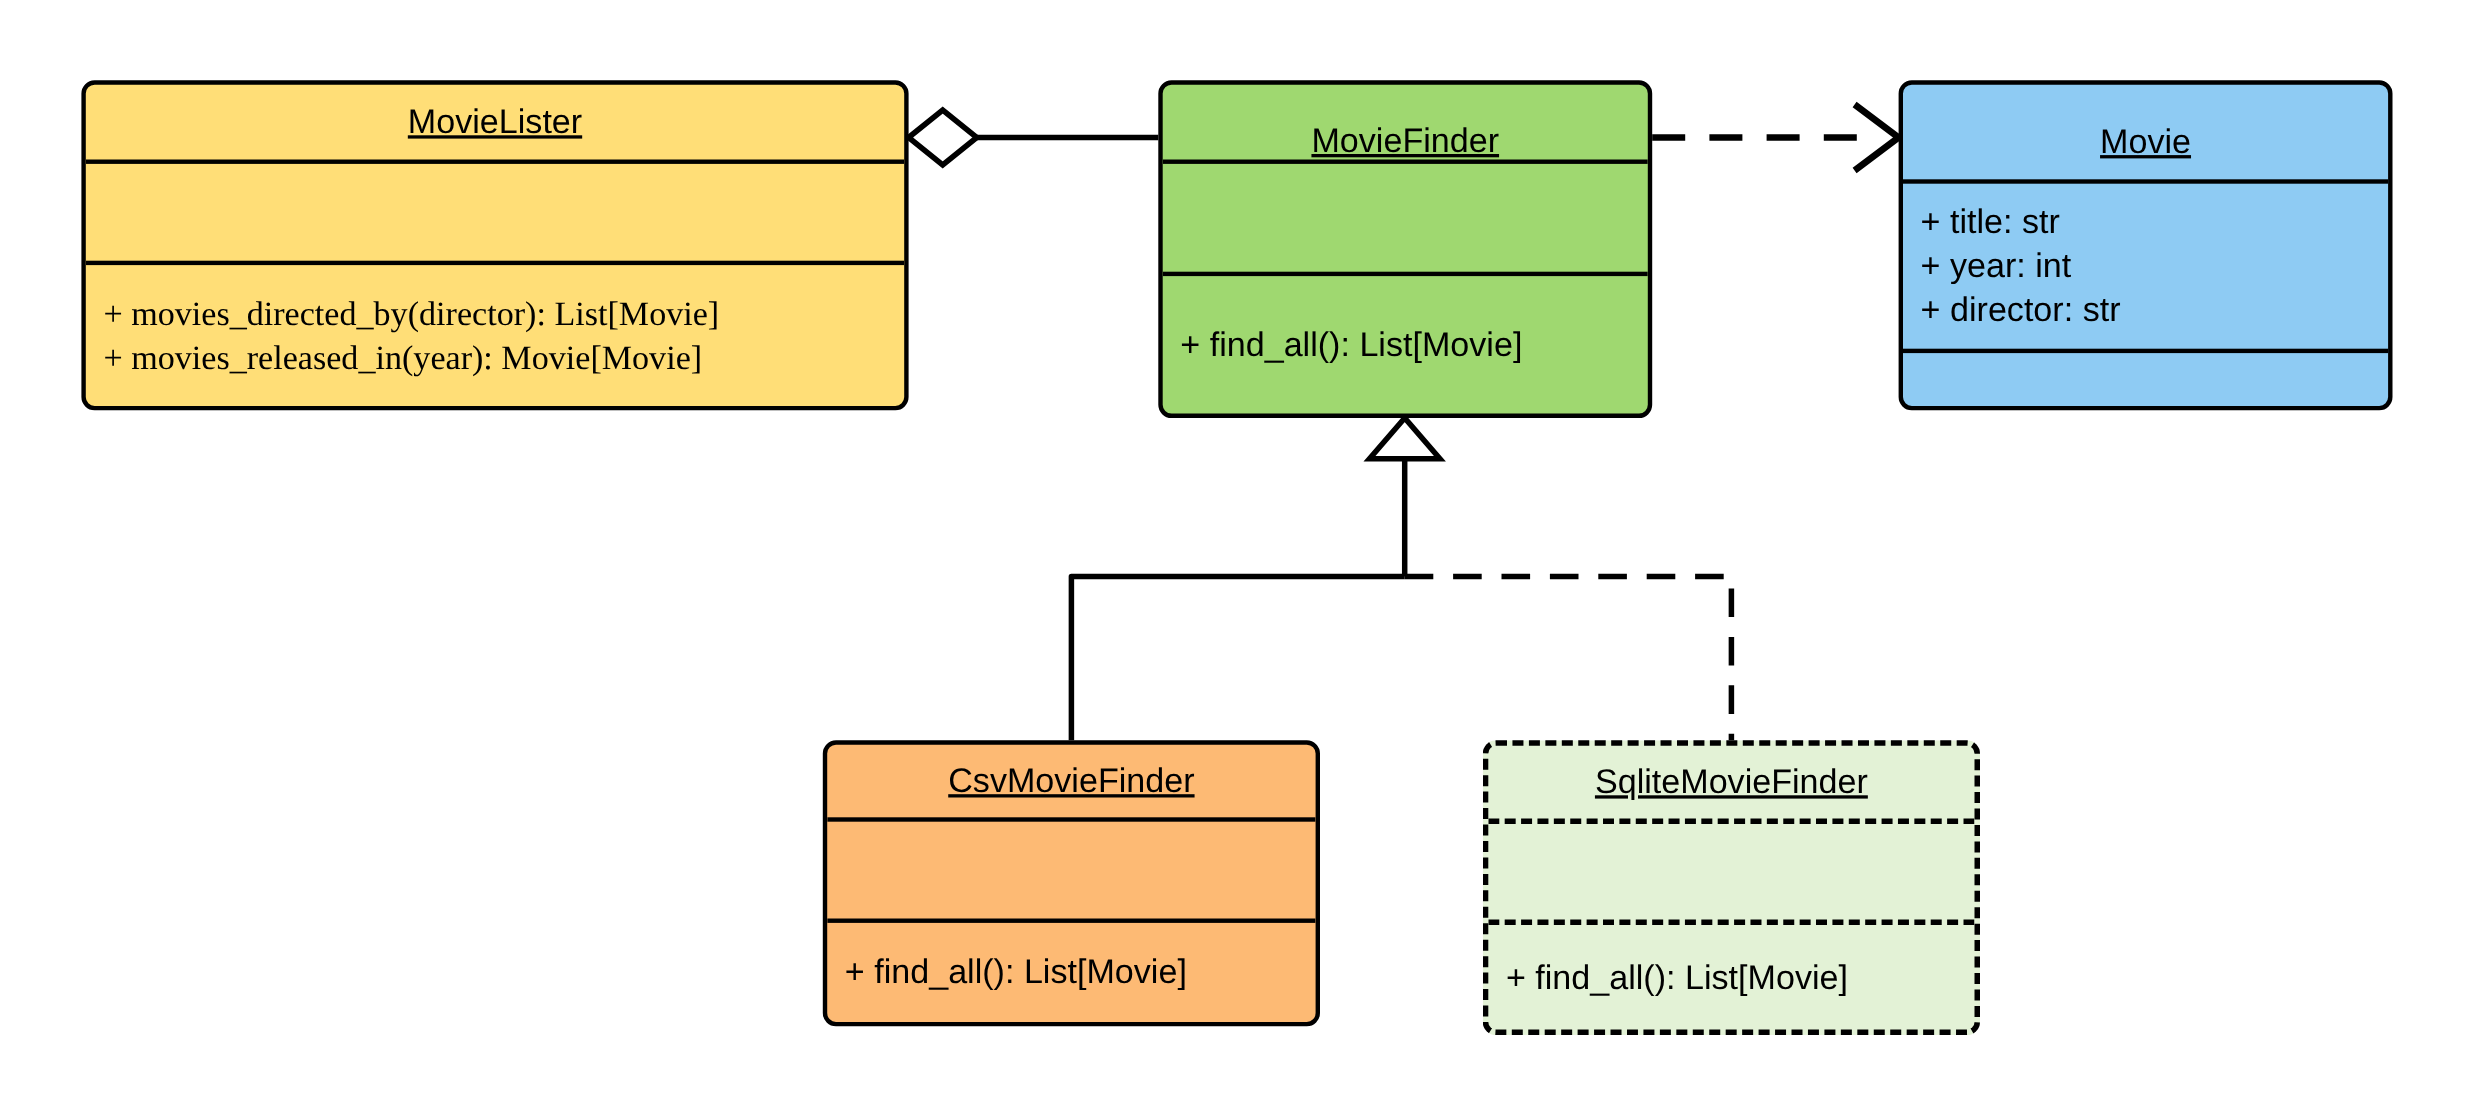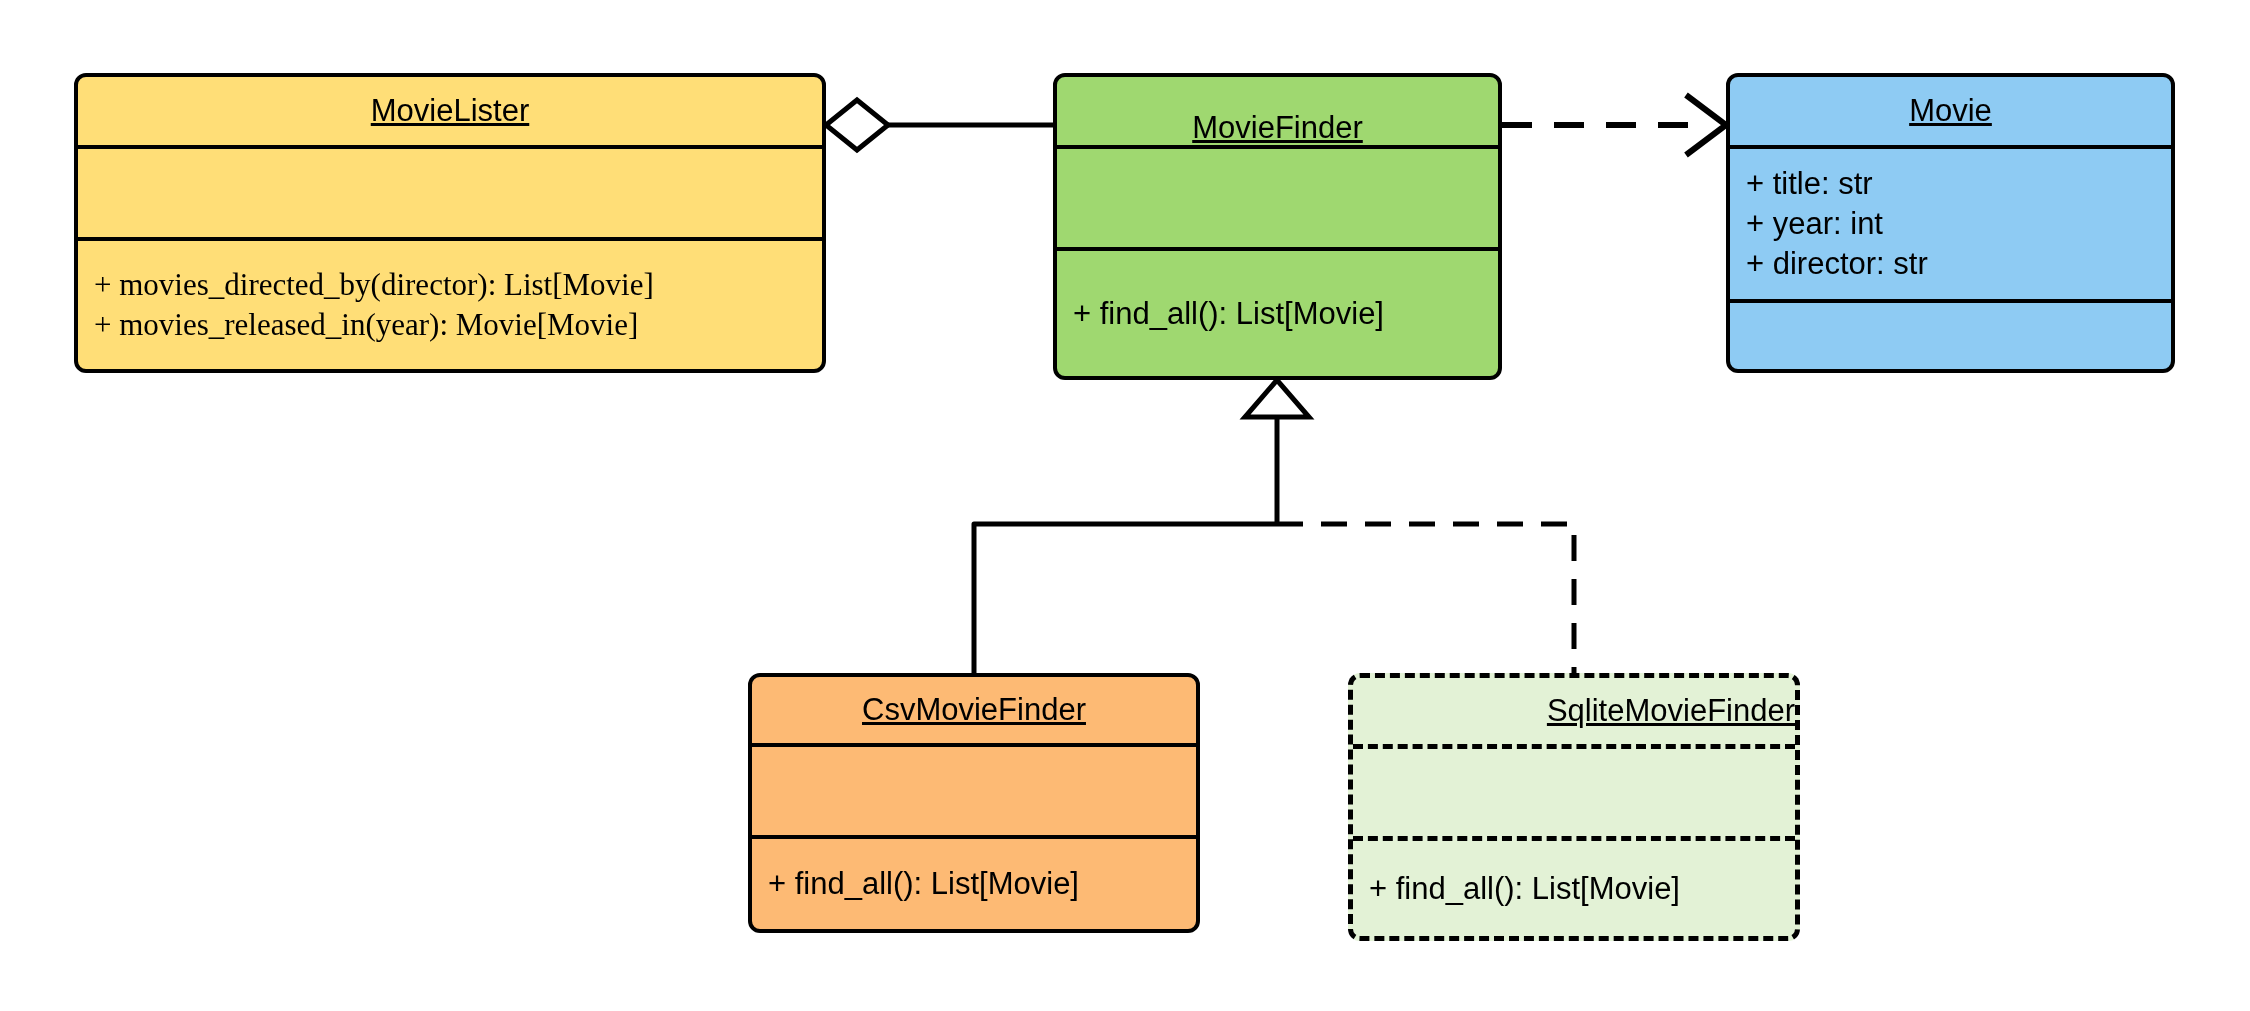--- a/index.html
+++ b/index.html
@@ -123,21 +123,21 @@
     <div class="compartment" style="height:68px;justify-content:flex-end;">
       <div class="class-name">MovieFinder</div>
     </div>
     <div class="compartment divider-top" style="height:102px;"></div>
     <div class="compartment divider-top member-list" style="flex:1 1 auto;">
       <div class="member">+ find_all(): List[Movie]</div>
     </div>
   </div>
 
   <div class="uml-class" style="left:1726px; top:73px; width:449px; height:300px; background:#8ECBF3;">
-    <div class="compartment" style="height:68px;">
+    <div class="compartment" style="height:68px;margin-top:18px;">
       <div class="class-name">Movie</div>
     </div>
     <div class="compartment divider-top member-list" style="height:154px;">
       <div class="member">+ title: str</div>
       <div class="member">+ year: int</div>
       <div class="member">+ director: str</div>
     </div>
     <div class="compartment divider-top" style="flex:1 1 auto;"></div>
   </div>
 
@@ -145,21 +145,21 @@
     <div class="compartment" style="height:66px;">
       <div class="class-name">CsvMovieFinder</div>
     </div>
     <div class="compartment divider-top" style="height:92px;"></div>
     <div class="compartment divider-top member-list" style="flex:1 1 auto;">
       <div class="member">+ find_all(): List[Movie]</div>
     </div>
   </div>
 
   <div class="uml-class planned" style="left:1348px; top:673px; width:452px; height:268px; background:#E3F2D6;">
-    <div class="compartment" style="height:66px;align-items:flex-end;">
+    <div class="compartment" style="height:66px;">
       <div class="class-name">SqliteMovieFinder</div>
     </div>
     <div class="compartment divider-top" style="height:92px;"></div>
     <div class="compartment divider-top member-list" style="flex:1 1 auto;">
       <div class="member">+ find_all(): List[Movie]</div>
     </div>
   </div>
 
 </div>
 

